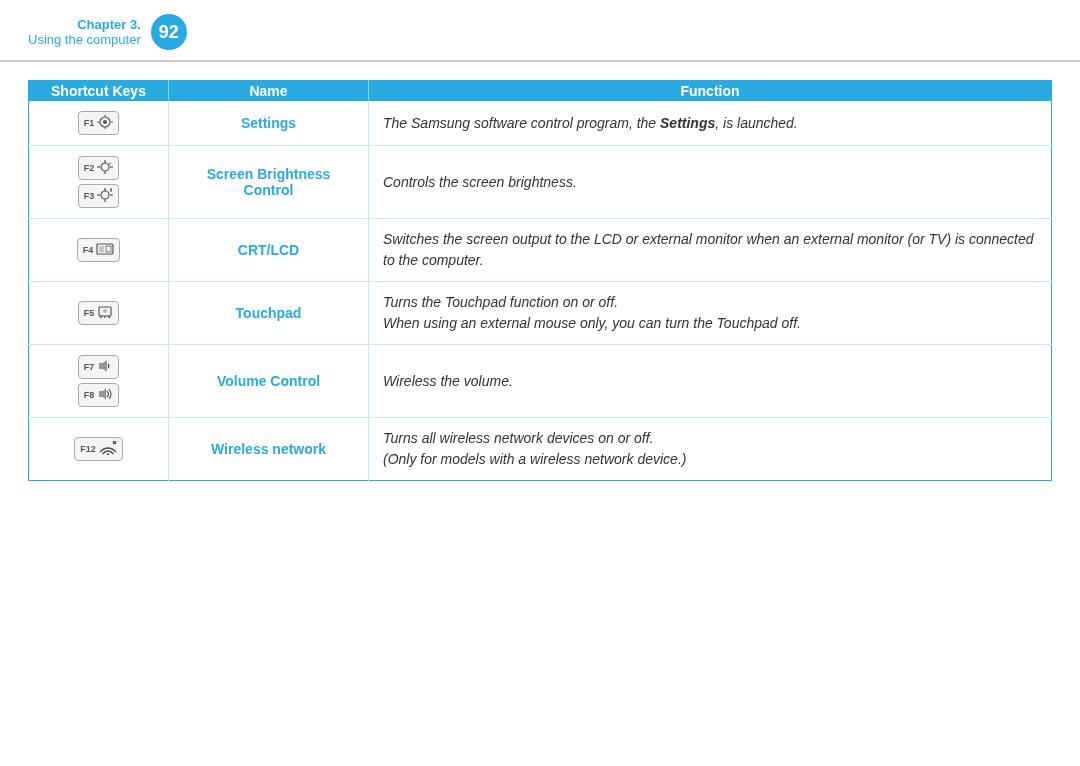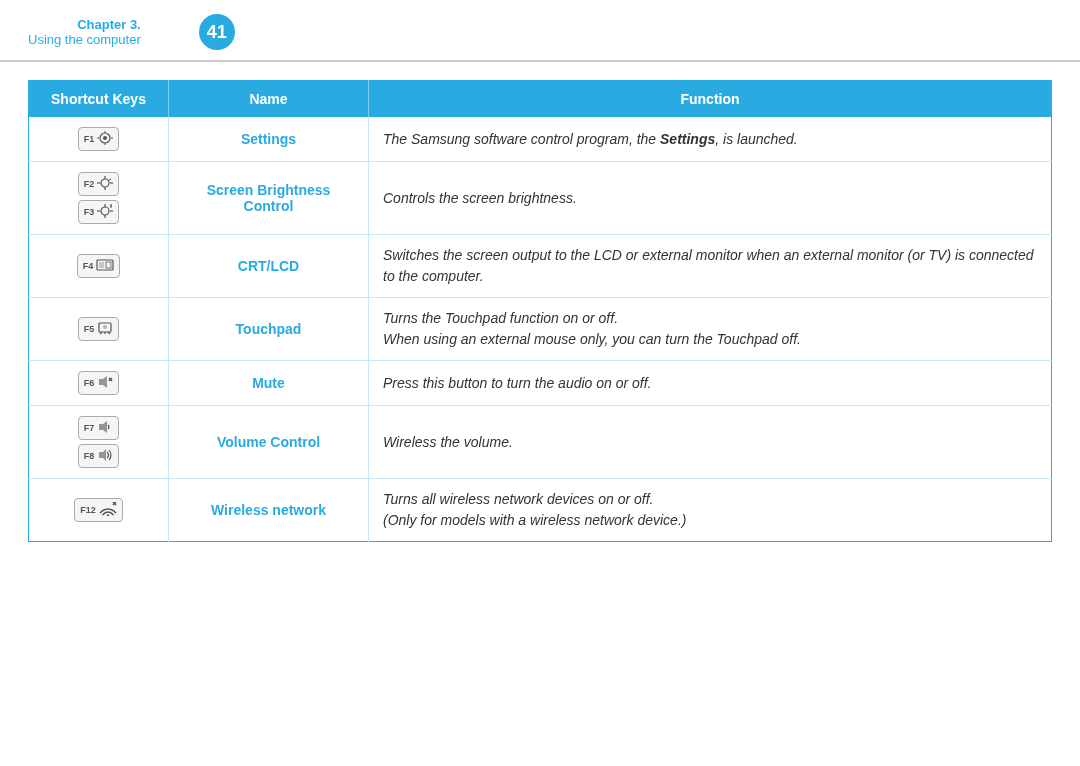--- a/index.html
+++ b/index.html
@@ -54,39 +54,38 @@
       width: 36px;
       height: 36px;
       line-height: 36px;
       text-align: center;
       margin-left: 10px;
     }
     .chapter-info-row {
       display: flex;
       align-items: center;
       justify-content: flex-end;
-      gap: 48px;
     }
 
     
     .main-content {
       padding: 18px 28px 28px 28px;
     }
     table {
       width: 100%;
       border-collapse: collapse;
       border: 1.5px solid #29abe2;
     }
     thead tr {
       background: #29abe2;
     }
     thead th {
       color: #fff;
       font-weight: bold;
-      padding: 10px 16px;
+      padding: 2px 16px;
       text-align: center;
       font-size: 14px;
       border-right: 1px solid #7fd3ef;
     }
     thead th:last-child {
       border-right: none;
     }
     tbody tr {
       border-bottom: 1px solid #c9e8f5;
     }
@@ -157,21 +156,21 @@
 </head>
 <body>
 
 <div class="page-header">
   <div class="chapter-info">
     <div class="chapter-info-row">
       <div>
         <span class="chapter-label">Chapter 3.</span>
         <span class="chapter-sub">Using the computer</span>
       </div>
-      <div class="page-number-badge">41</div>
+      <div class="page-number-badge">92</div>
     </div>
   </div>
 </div>
 
 <div class="main-content">
   <table>
     <thead>
       <tr>
         <th class="col-shortcut">Shortcut Keys</th>
         <th class="col-name">Name</th>
@@ -268,38 +267,20 @@
           </td>
           <td class="col-name"><span class="name-text">Touchpad</span></td>
           <td class="col-function">
             <div class="func-text"><span>Turns the Touchpad function on or off.</span><br><span>When using an external mouse only, you can turn the Touchpad off.</span></div>
           </td>
         </tr>
         <tr>
           <td class="col-shortcut">
             <div class="key-row">
               <div class="key-box">
-                <span class="key-label">F6</span>
-                <span class="key-icon"><svg width="16" height="14" viewBox="0 0 16 14">
-                    <polygon points="2,4 6,4 10,1 10,13 6,10 2,10" fill="#555" opacity="0.6"></polygon>
-                    <line x1="12" y1="3" x2="15" y2="6" stroke="#555" stroke-width="1.5"></line>
-                    <line x1="12" y1="6" x2="15" y2="3" stroke="#555" stroke-width="1.5"></line>
-                  </svg></span>
-              </div>
-            </div>
-          </td>
-          <td class="col-name"><span class="name-text">Mute</span></td>
-          <td class="col-function">
-            <div class="func-text"><span>Press this button to turn the audio on or off.</span></div>
-          </td>
-        </tr>
-        <tr>
-          <td class="col-shortcut">
-            <div class="key-row">
-              <div class="key-box">
                 <span class="key-label">F7</span>
                 <span class="key-icon"><svg width="16" height="14" viewBox="0 0 16 14">
                     <polygon points="2,4 6,4 10,1 10,13 6,10 2,10" fill="#555" opacity="0.6"></polygon>
                     <path d="M11,5 Q13,7 11,9" stroke="#555" stroke-width="1.2" fill="none"></path>
                   </svg></span>
               </div>
               <div class="key-box">
                 <span class="key-label">F8</span>
                 <span class="key-icon"><svg width="16" height="14" viewBox="0 0 16 14">
                     <polygon points="2,4 6,4 9,1 9,13 6,10 2,10" fill="#555" opacity="0.6"></polygon>

